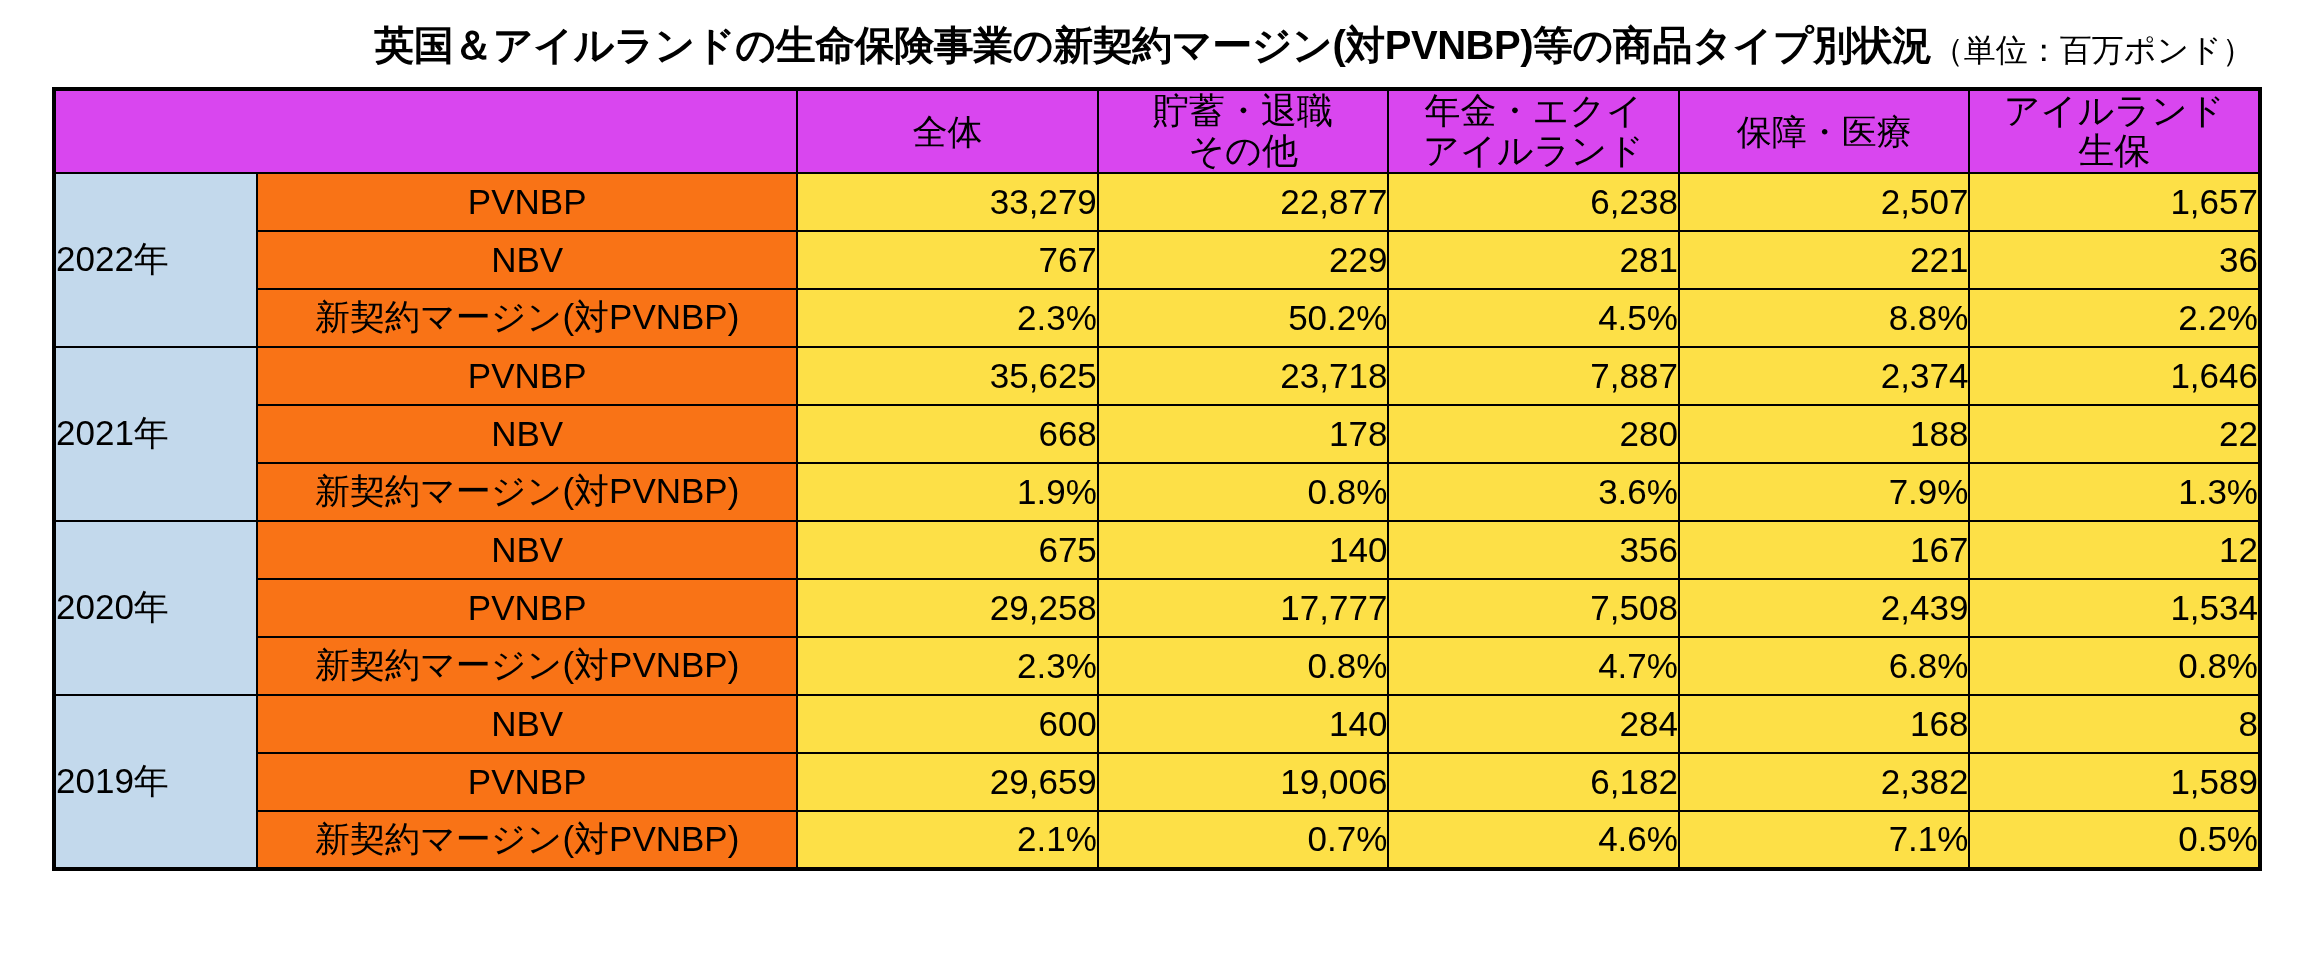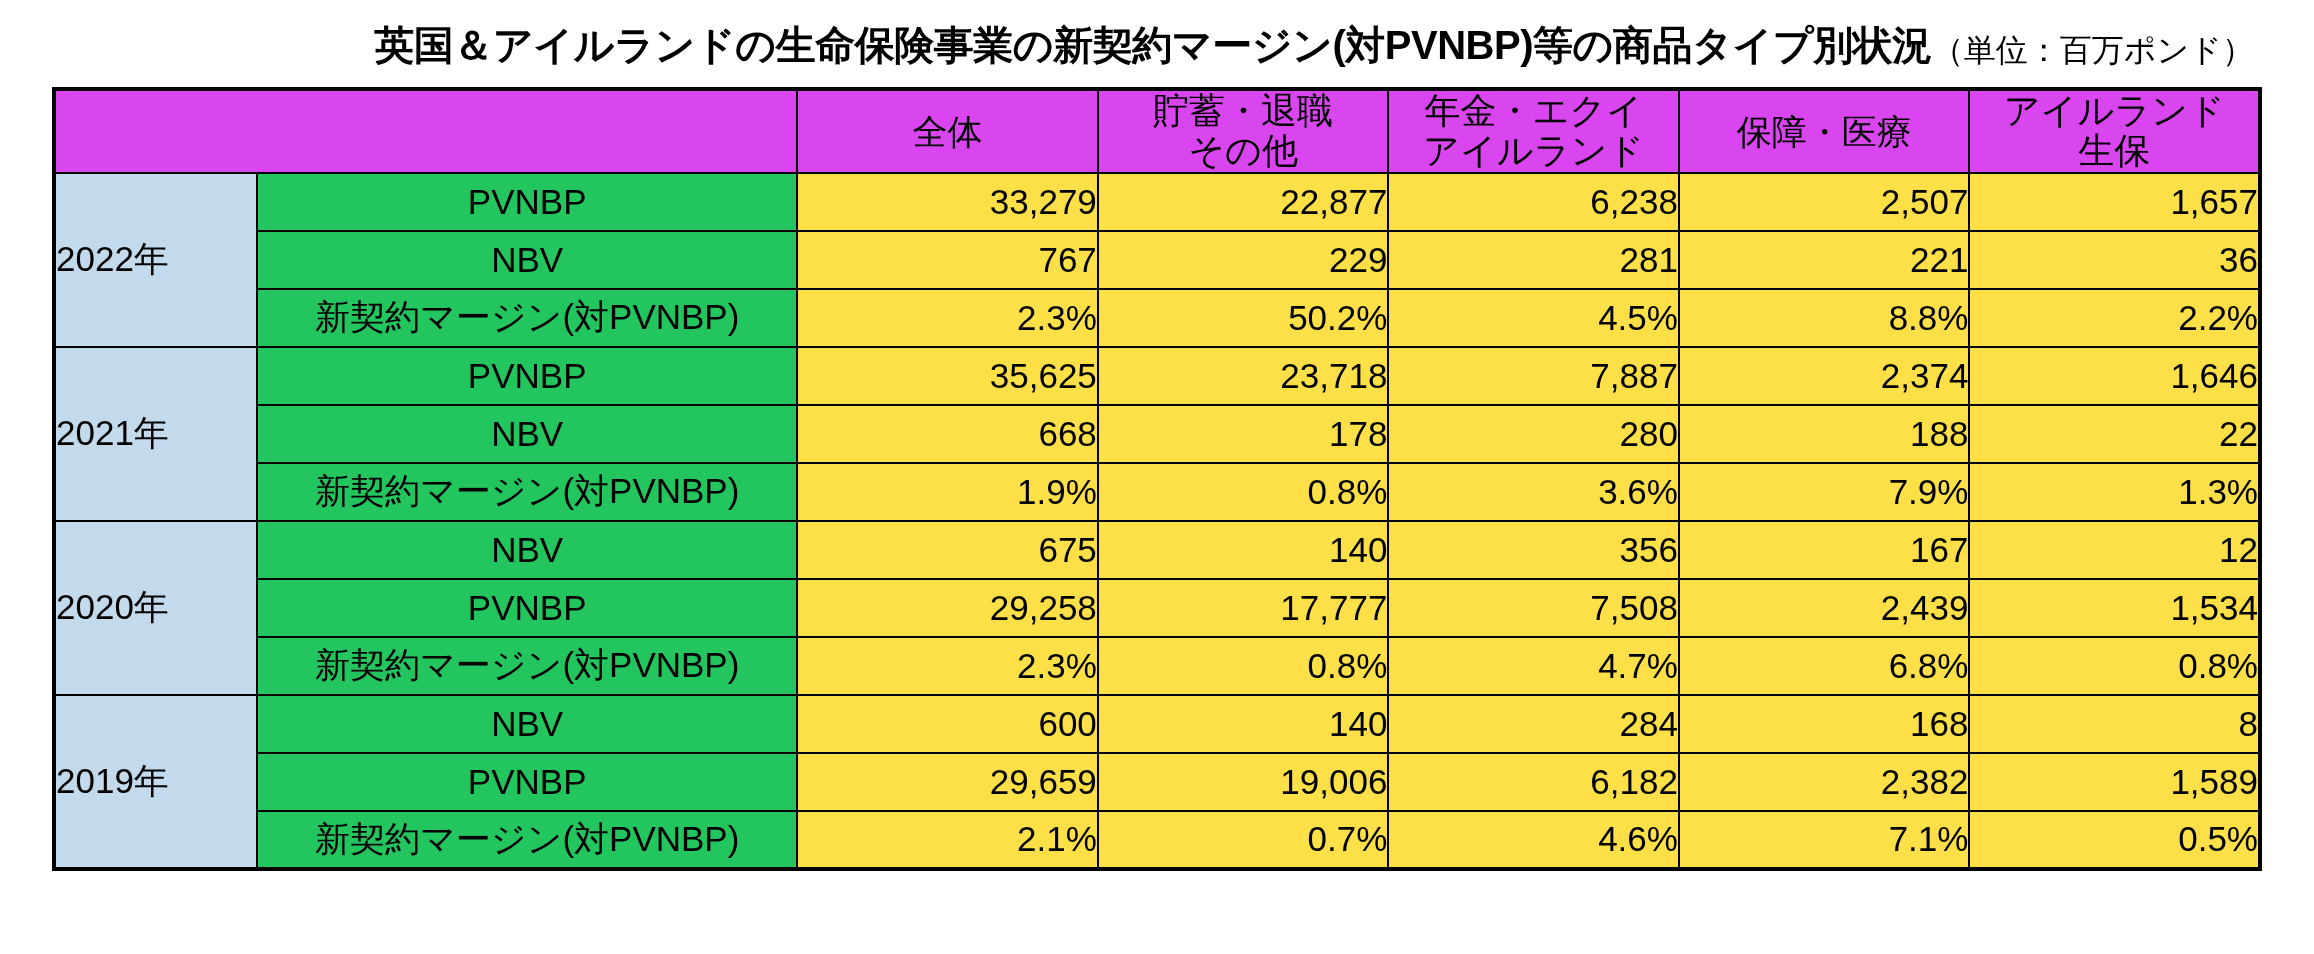--- a/index.html
+++ b/index.html
@@ -64,21 +64,21 @@
     padding: 2px 4px;
   }
   .hdr.two-line { font-size: 36px; }
   .yr {
     background: #c3d9ec;
     text-align: left;
     vertical-align: middle;
     font-size: 35px;
   }
   .rowlabel {
-    background: #22c55e;
+    background: #f97316;
     text-align: center;
     vertical-align: middle;
     font-size: 35px;
   }
   .num {
     background: #fde047;
     text-align: right;
     vertical-align: middle;
     padding-right: 14px;
     font-size: 35px;

